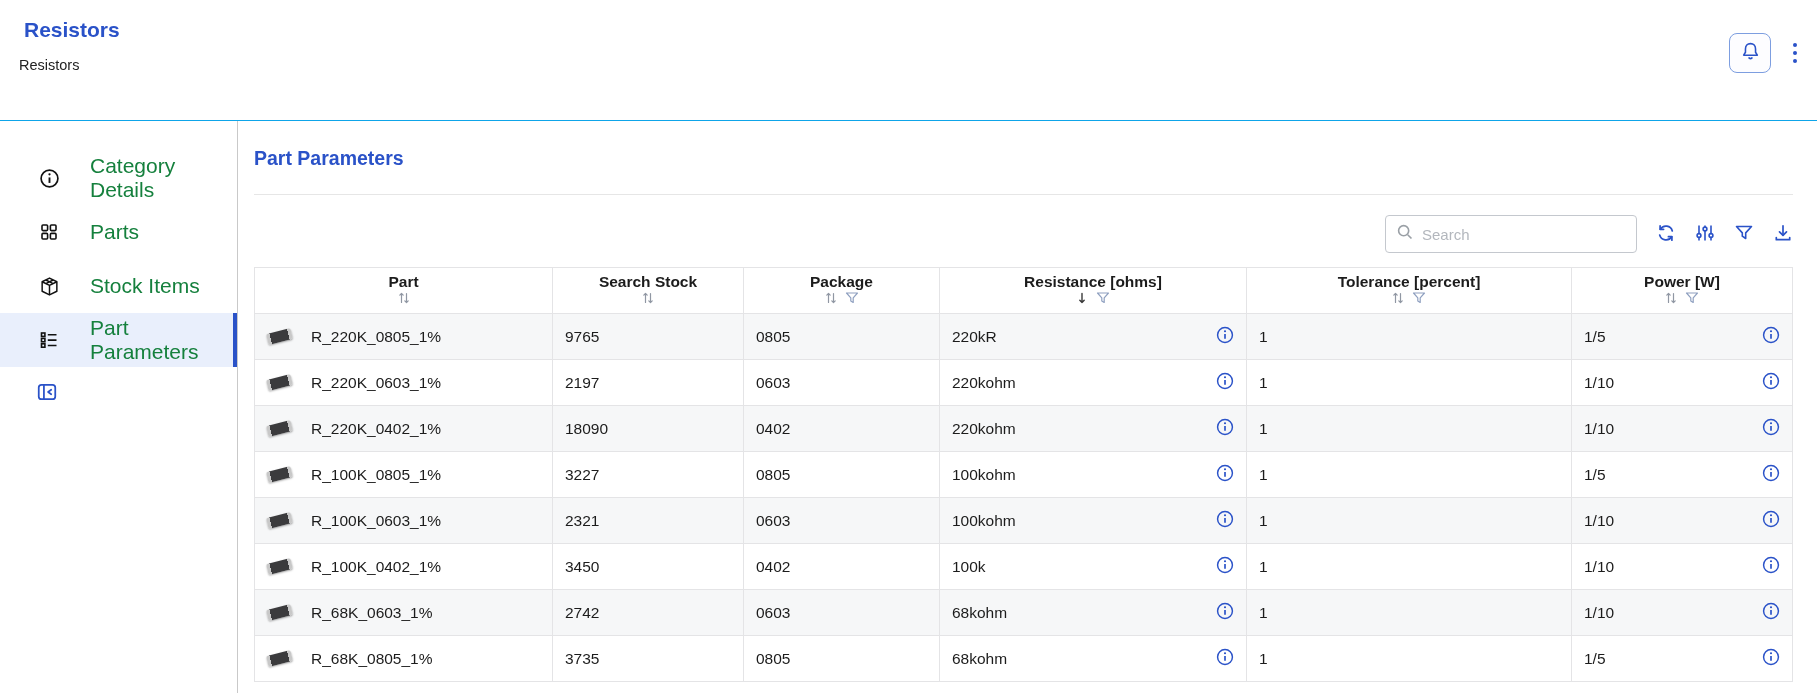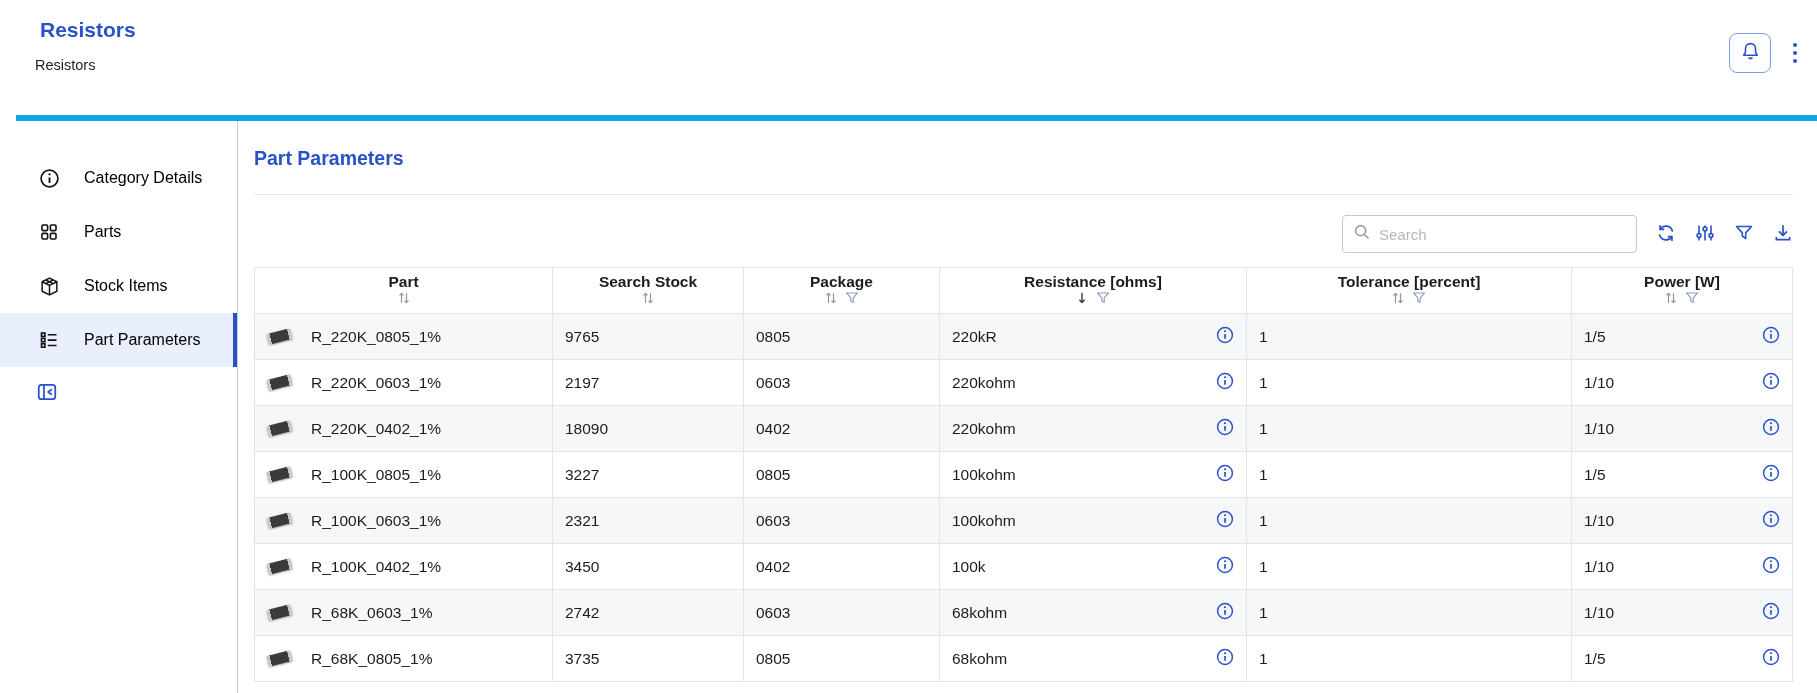--- a/index.html
+++ b/index.html
@@ -1,45 +1,45 @@
 <!DOCTYPE html>
 <html><head>
 <meta charset="utf-8">
 <style>
   * { margin:0; padding:0; box-sizing:border-box; }
   html,body { background:#fff; }
   body { font-family:"Liberation Sans", sans-serif; color:#1c1c1c; }
   .app { width:1817px; height:693px; overflow:hidden; position:relative; background:#fff; }
 
   
-  .topbar { height:103px; border-bottom:6px solid #0ea5e9; position:relative;margin-left:16px; }
+  .topbar { height:103px; border-bottom:1px solid #0ea5e9; position:relative; }
   .app-title { margin:18px 0 0 24px; font-size:21px; font-weight:bold; color:#2a52c8; }
   .breadcrumb { margin:15px 0 0 19px; font-size:14.5px; color:#222; }
   .topbar-actions { position:absolute; top:15px; right:14px; display:flex; align-items:center; gap:16px; }
   .bell-btn { width:42px; height:40px; border:1.5px solid #7d9ee0; border-radius:8px; background:#fdfdff;
               display:flex; align-items:center; justify-content:center; cursor:pointer; }
   .kebab { display:flex; flex-direction:column; align-items:center; cursor:pointer; padding:4px 6px; }
   .kebab span { width:4px; height:4px; border-radius:50%; background:#2a52c8; margin:2.2px 0; }
 
   
   .content { display:flex; height:590px; }
   .sidebar { width:238px; border-right:1px solid #c9c9c9; padding-top:30px; flex-shrink:0; }
-  .side-item { height:54px; display:flex; align-items:center; gap:24px; padding-left:38px;
-               font-size:16px; color:#000000; cursor:pointer; }
+  .side-item { height:54px; display:flex; align-items:center; gap:30px; padding-left:38px;
+               font-size:21px; color:#15803d; cursor:pointer; }
   .side-item.selected { background:#e9effc; border-right:4px solid #2a52c8; font-weight:400; }
   .sicon { width:22px; height:22px; display:flex; align-items:center; justify-content:center; flex-shrink:0; }
   .collapse-btn { margin:14px 0 0 36px; background:none; border:none; cursor:pointer; }
 
   .main { flex:1; padding:26px 24px 0 16px; overflow:hidden; }
   .main-title { font-size:19.5px; font-weight:bold; color:#2a52c8; }
   .rule { border:none; border-top:1px solid #e6e6e6; margin-top:24px; }
 
   
   .toolbar { display:flex; justify-content:flex-end; align-items:center; gap:19px; margin:20px 0 14px; }
-  .searchbox { width:295px; height:38px; border:1px solid #c4c8ce; border-radius:4px;
+  .searchbox { width:252px; height:38px; border:1px solid #c4c8ce; border-radius:4px;
                display:flex; align-items:center; gap:8px; padding:0 10px; background:#fff; }
   .searchbox input { border:none; outline:none; flex:1; font-size:15px; font-family:"Liberation Sans",sans-serif; color:#333; }
   .searchbox input::placeholder { color:#b3b7bd; }
   .tool-btn { background:none; border:none; cursor:pointer; display:flex; align-items:center; padding:0; }
 
   
   table { border-collapse:collapse; width:100%; table-layout:fixed; }
   th, td { border:1px solid #e4e4e6; height:46px; padding:0 12px; font-size:15.5px; text-align:left; }
   th { font-weight:bold; background:#fff; }
   tbody tr:nth-child(odd) { background:#f6f7f8; }

